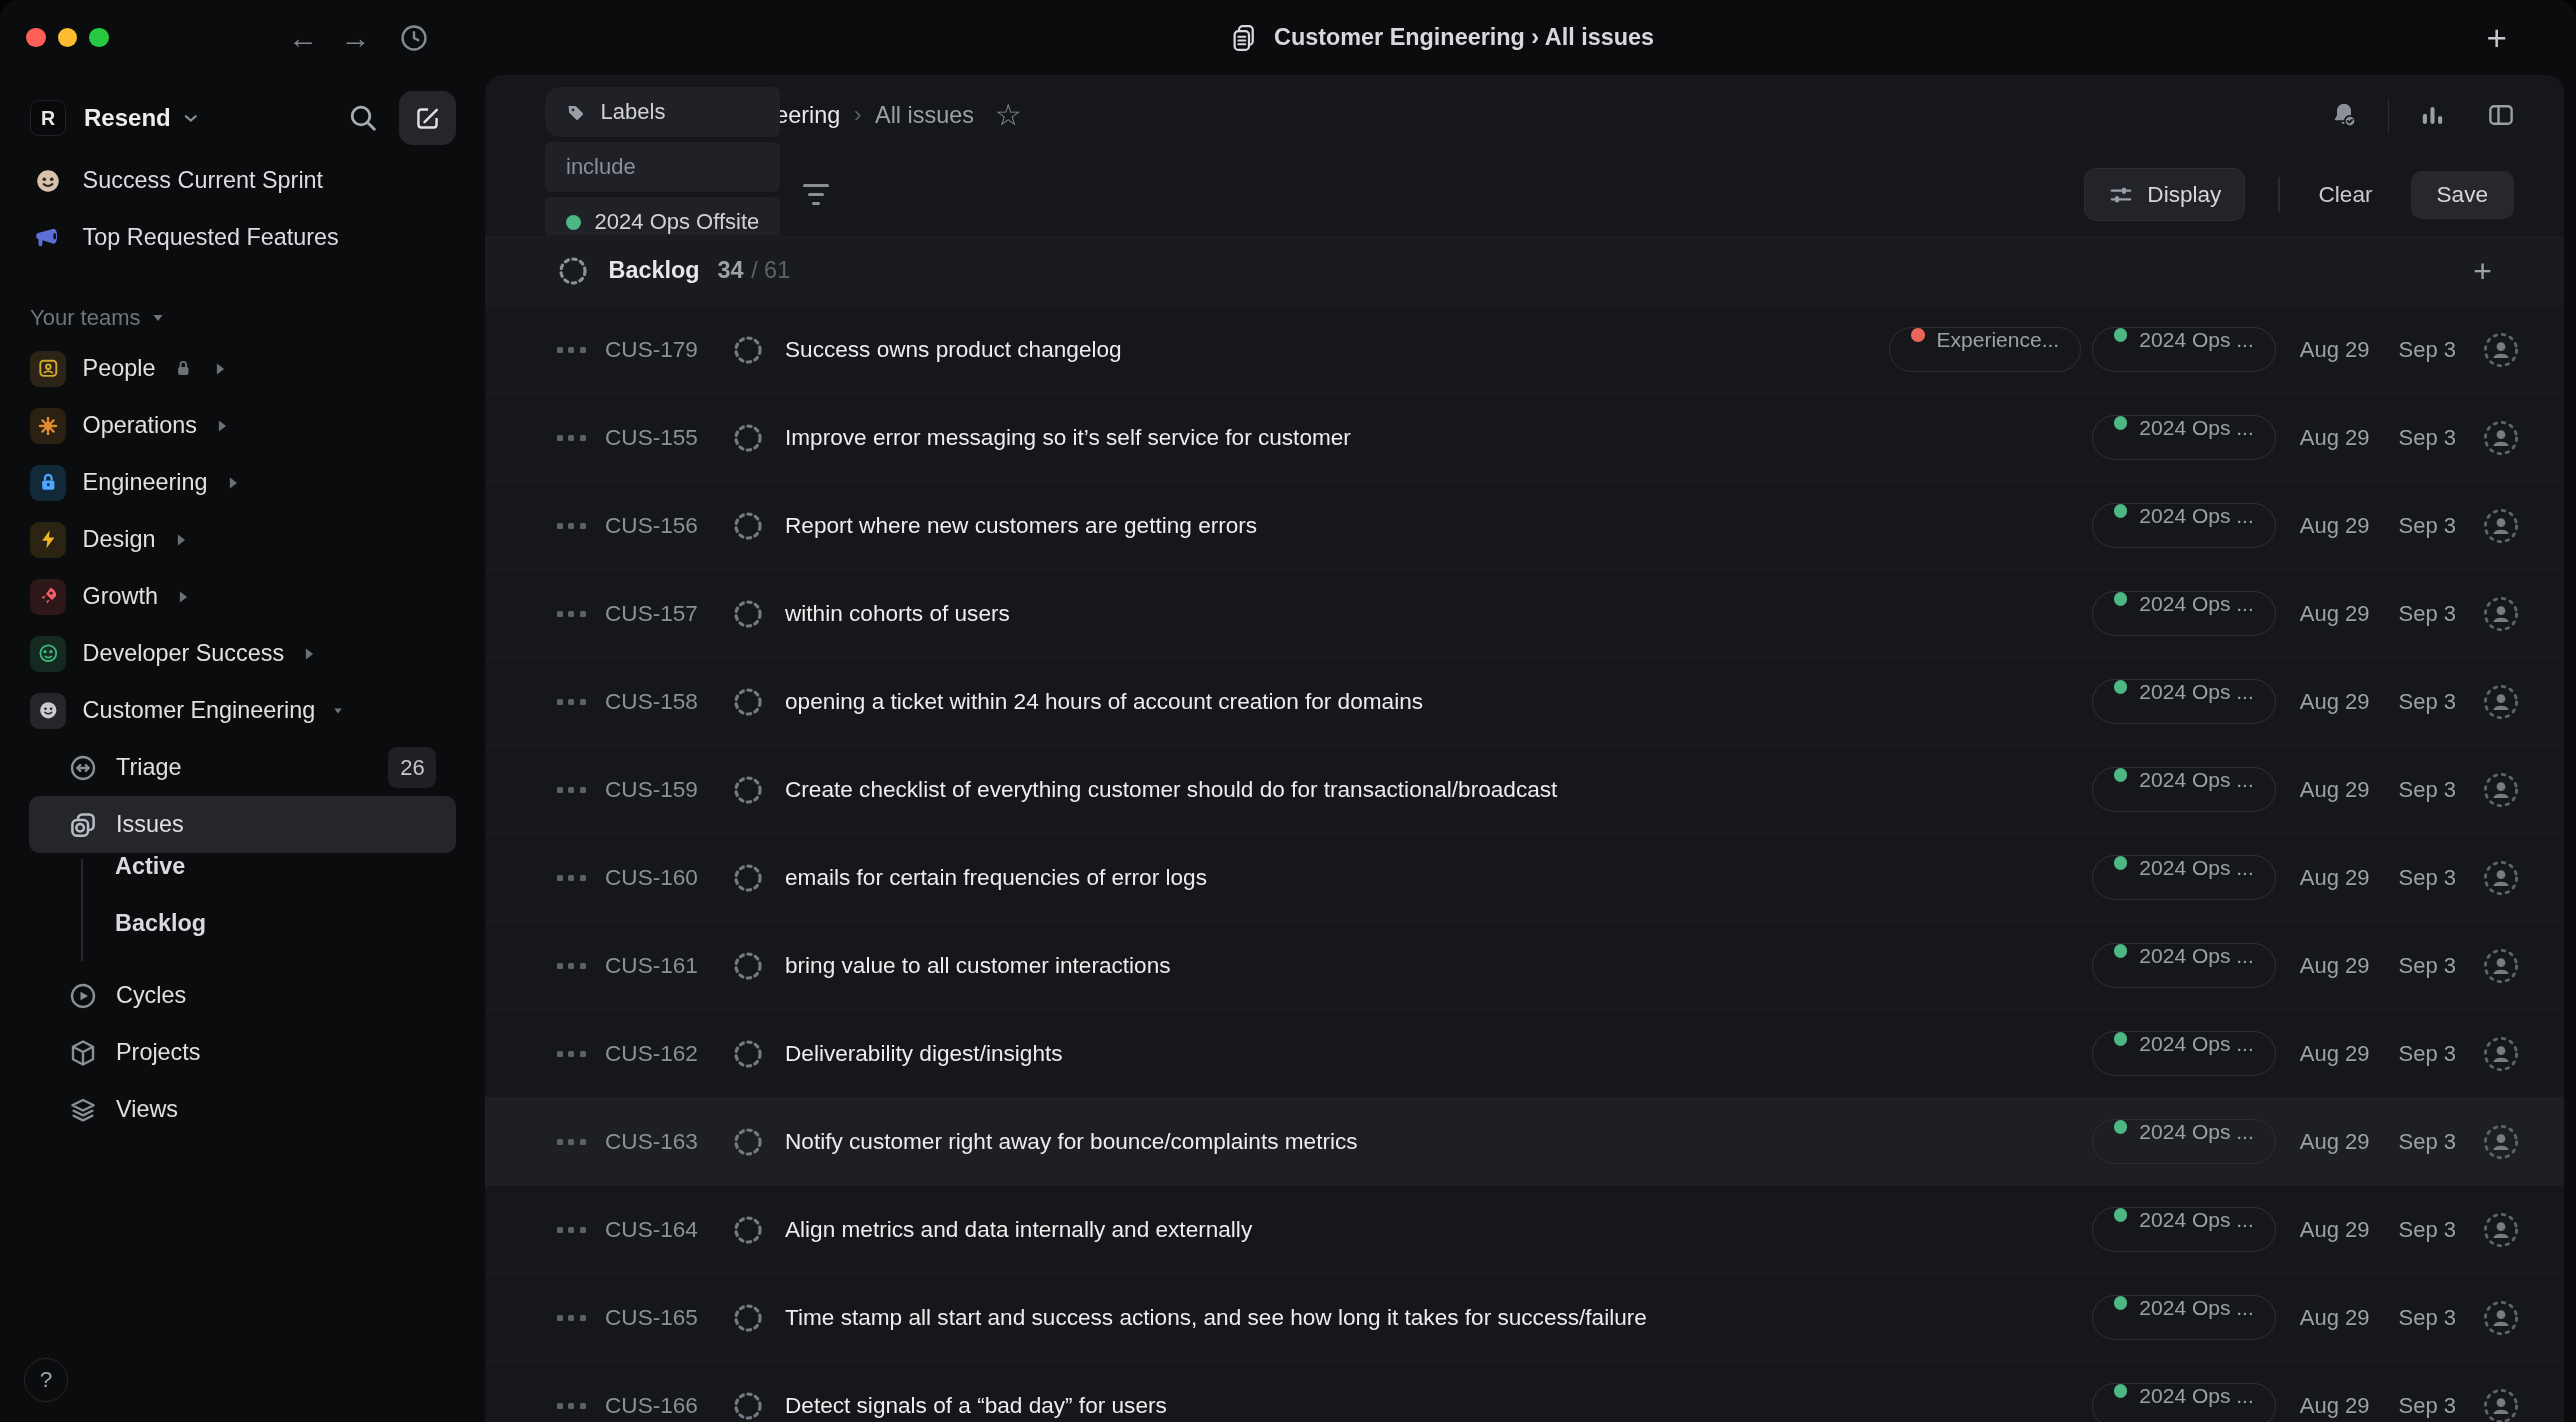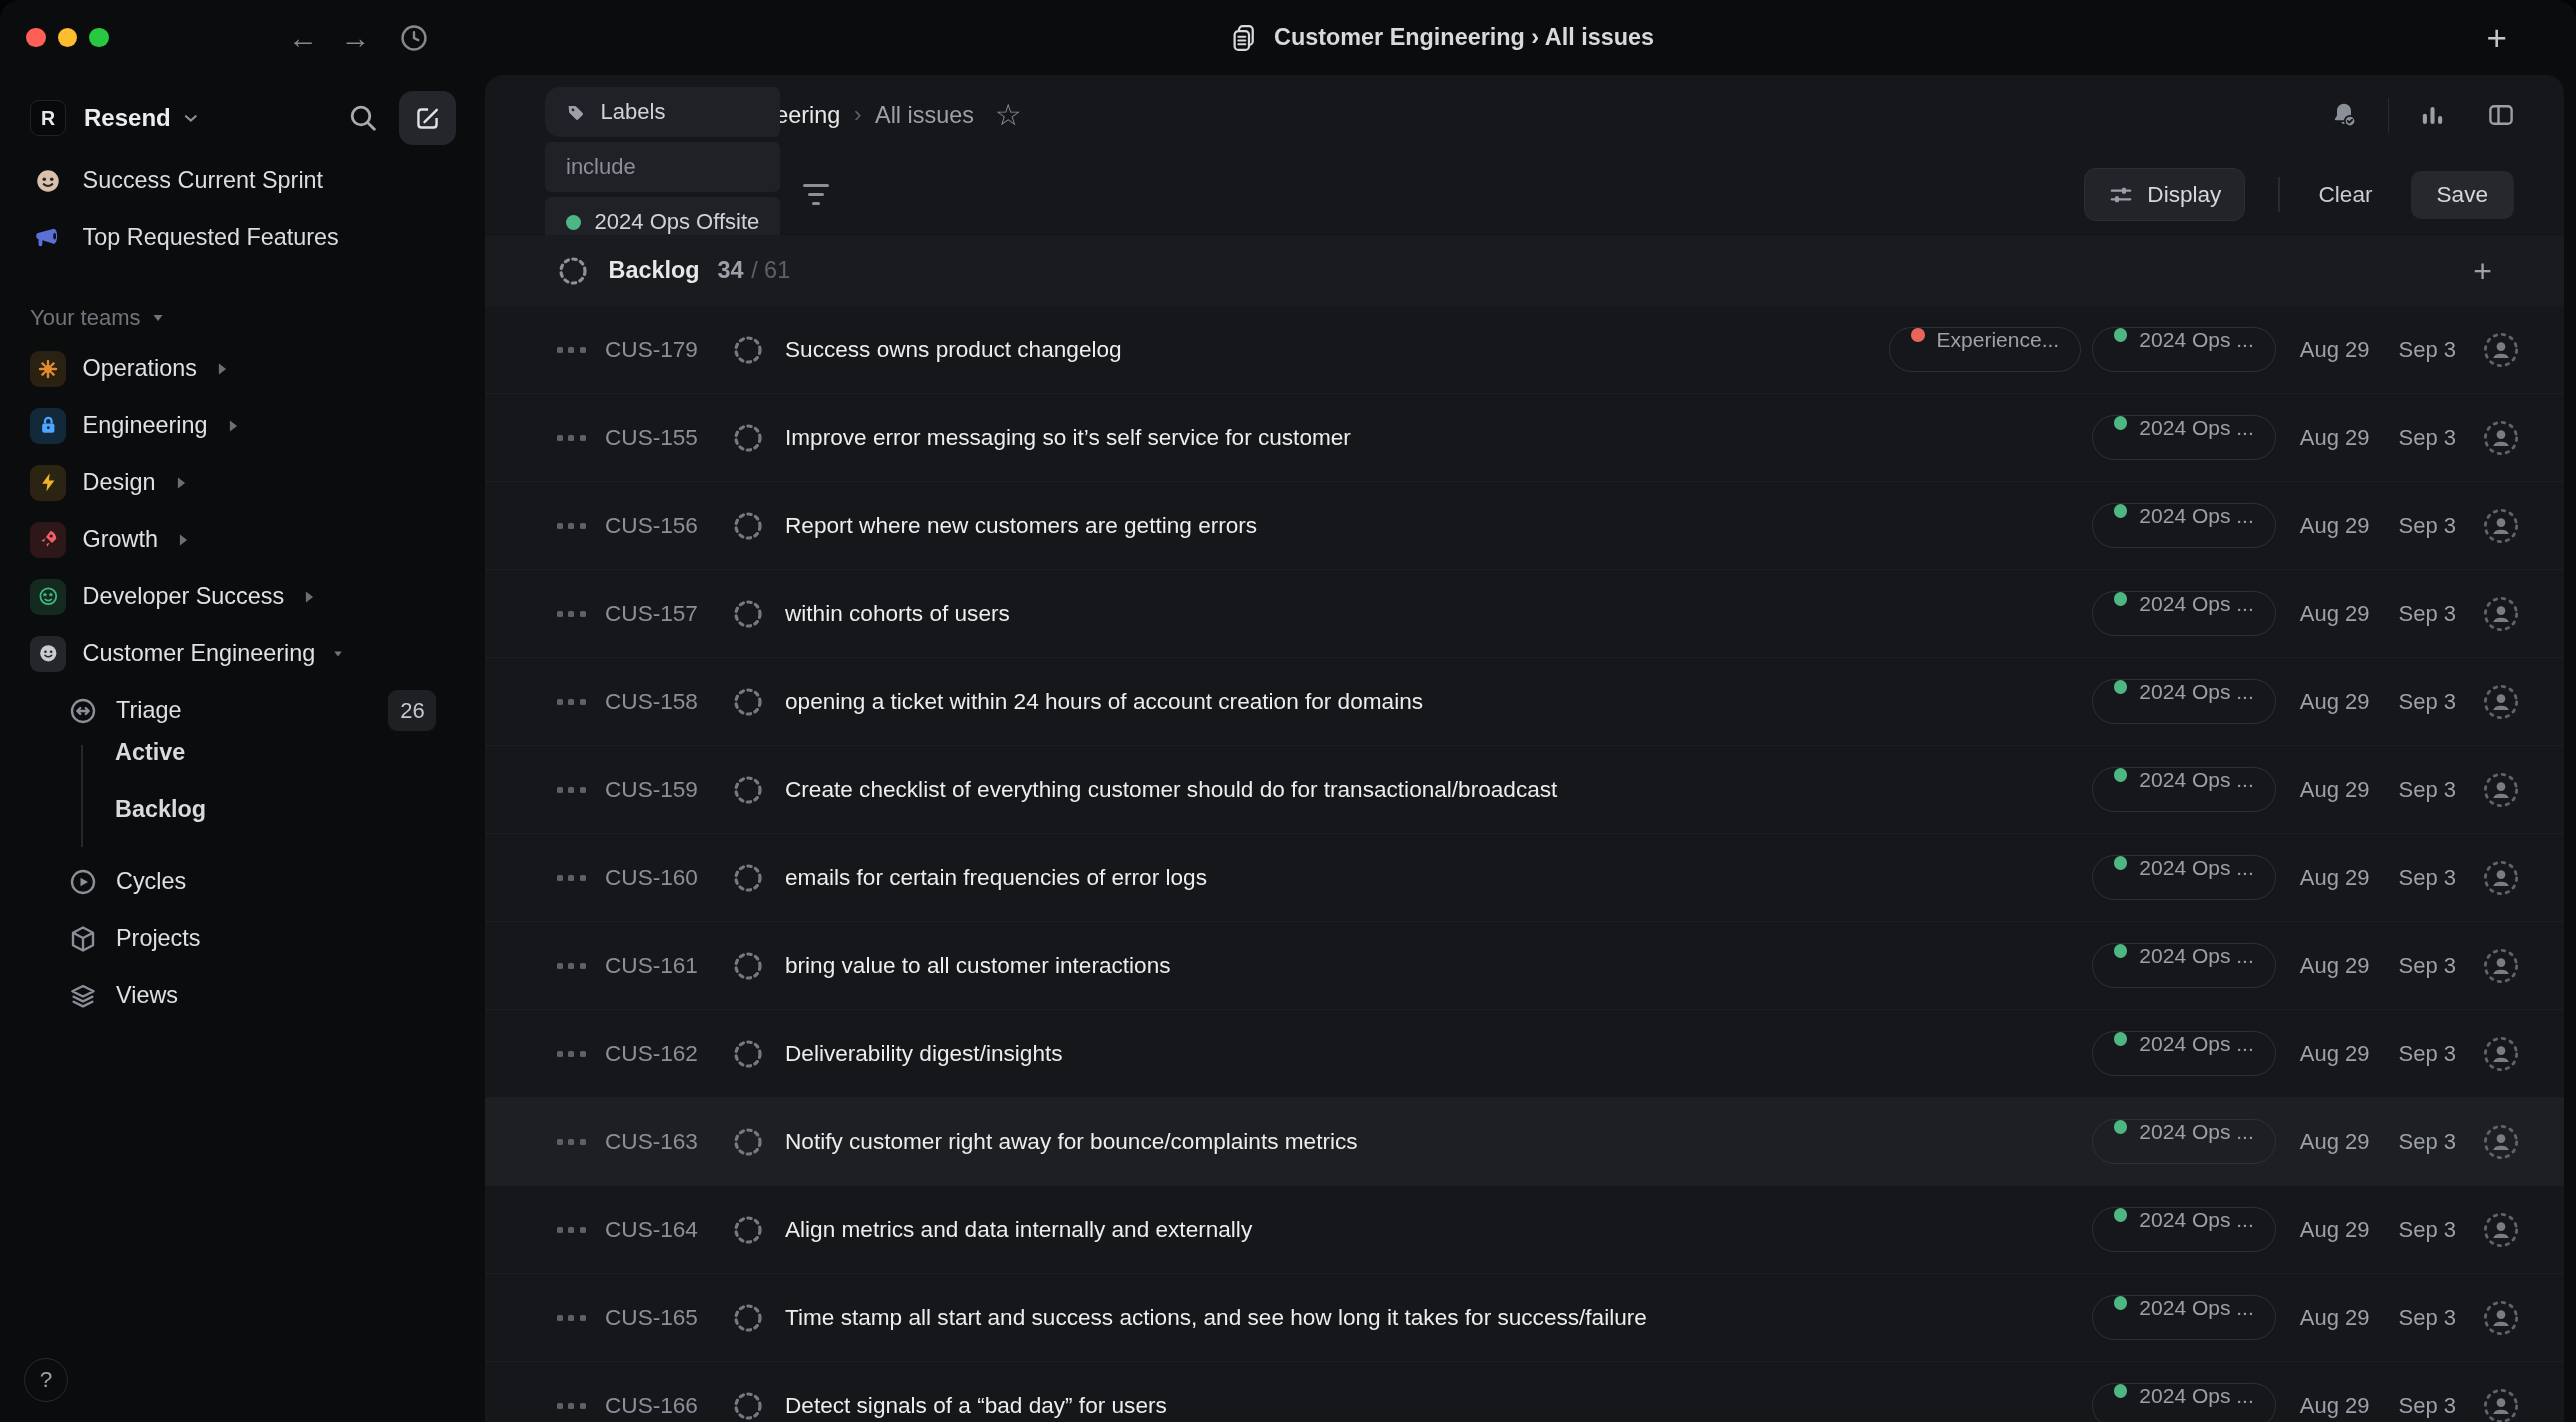--- a/index.html
+++ b/index.html
@@ -190,20 +190,35 @@
           </svg>
         </span>
         <span>Top Requested Features</span>
       </div>
 
       <div class="section-label">
         <span>Your teams</span>
         <span class="tri-down" style="transform:scale(.75)"></span>
       </div>
 
+      <div class="team-row">
+        <span class="tile" style="background:#2b2417">
+          <svg width="22.6" height="22.6" viewBox="0 0 24 24" fill="none" stroke="#d4a72c" stroke-width="2">
+            <rect x="3.5" y="4" width="17" height="16" rx="3.5"></rect>
+              <circle cx="12" cy="10.3" r="2.4"></circle>
+            <path d="M7.8 16.6 Q12 13.4 16.2 16.6" stroke-linecap="round"></path>
+          </svg>
+        </span>
+        <span>People</span>
+        <svg width="22.6" height="22.6" viewBox="0 0 24 24">
+          <rect x="6.5" y="10.5" width="11" height="8.5" rx="2" fill="#6e7278"></rect>
+          <path d="M9 10.5 V8.2 a3 3 0 0 1 6 0 V10.5" fill="none" stroke="#6e7278" stroke-width="2"></path>
+        </svg>
+        <span class="chev-r" style="transform:scale(.8)"></span>
+      </div>
 
       <div class="team-row">
         <span class="tile" style="background:#2b2113">
           <svg width="24" height="24" viewBox="0 0 24 24" fill="none" stroke="#e08c2e" stroke-width="2.4">
             <circle cx="12" cy="12" r="4.2" fill="#e08c2e" stroke="none"></circle>
             <path d="M12 4 V7 M12 17 V20 M4 12 H7 M17 12 H20 M6.4 6.4 L8.5 8.5 M15.5 15.5 L17.6 17.6 M17.6 6.4 L15.5 8.5 M8.5 15.5 L6.4 17.6" stroke-linecap="round"></path>
           </svg>
         </span>
         <span>Operations</span>
         <span class="chev-r" style="transform:scale(.8)"></span>
@@ -273,20 +288,28 @@
 
       <div class="sub-row">
         <svg width="30" height="30" viewBox="0 0 24 24" fill="none" stroke="#8a8f98" stroke-width="1.9">
           <circle cx="12" cy="12" r="8.8"></circle>
           <path d="M7.6 12 H16.4 M9.8 9.6 L7.4 12 L9.8 14.4 M14.2 9.6 L16.6 12 L14.2 14.4" stroke-linecap="round" stroke-linejoin="round"></path>
         </svg>
         <span>Triage</span>
         <span class="badge">26</span>
       </div>
 
+      <div class="sub-row selected">
+        <svg width="30" height="30" viewBox="0 0 24 24" fill="none" stroke="#b9bcc2" stroke-width="2">
+          <rect x="8" y="3.5" width="12.5" height="12.5" rx="3.5"></rect>
+          <rect x="3.5" y="8" width="12.5" height="12.5" rx="3.5" fill="#24262c"></rect>
+          <circle cx="9.7" cy="14.2" r="3"></circle>
+        </svg>
+        <span>Issues</span>
+      </div>
 
       <div class="leaf-group">
         <div class="leaf-row">
           <span>Active</span>
         </div>
         <div class="leaf-row">
           <span>Backlog</span>
         </div>
       </div>
 

